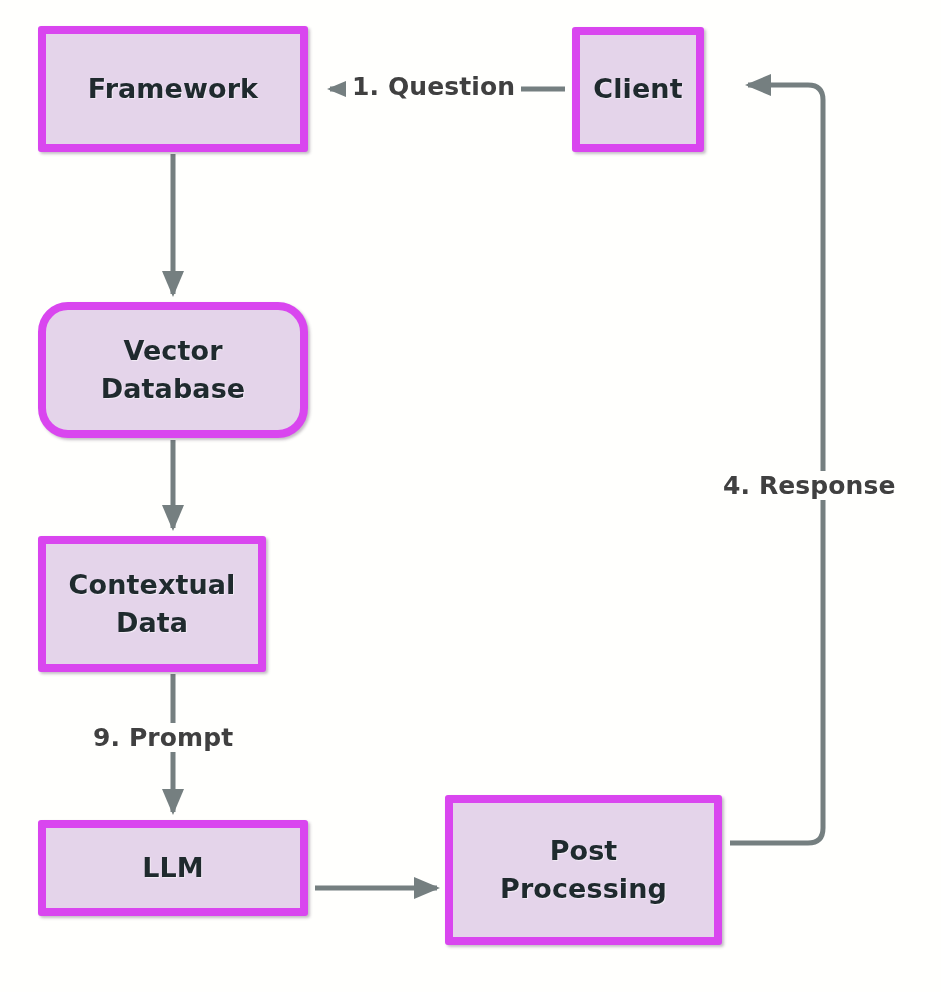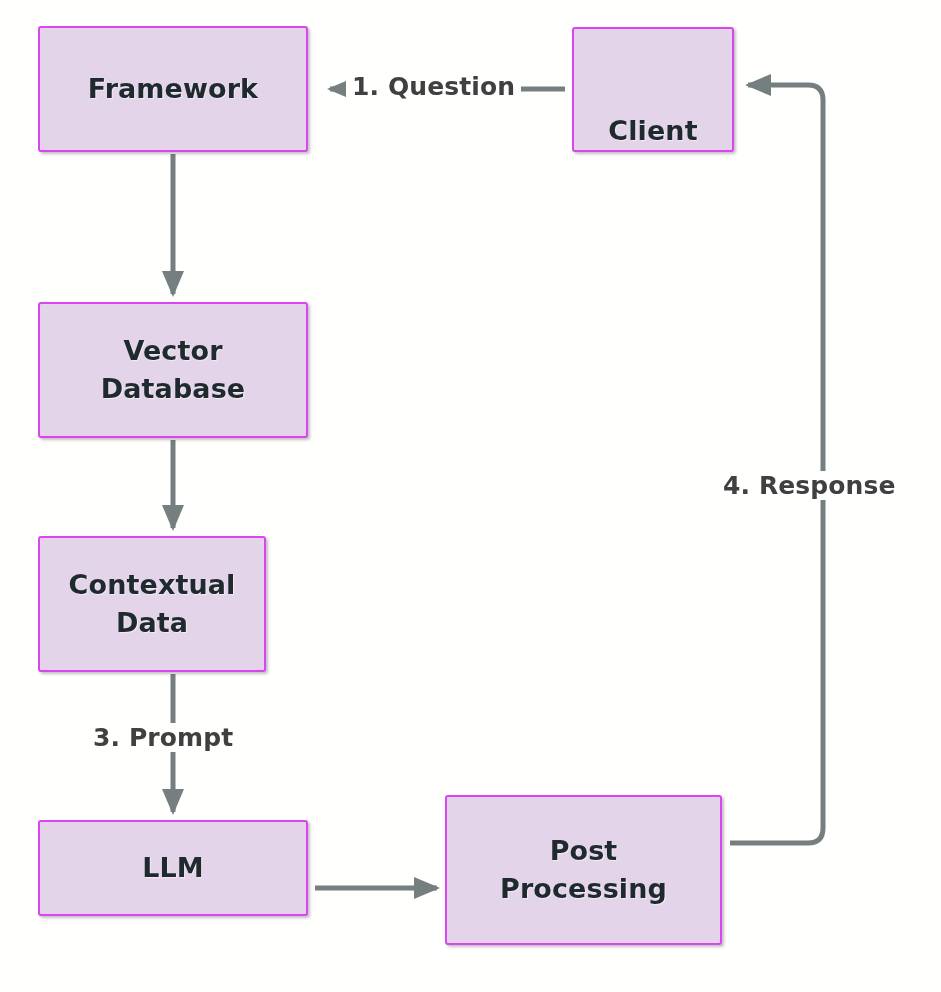--- a/index.html
+++ b/index.html
@@ -23,21 +23,21 @@
     left: 0;
     top: 0;
     width: 941px;
     height: 992px;
     pointer-events: none;
   }
   .node {
     position: absolute;
     box-sizing: border-box;
     background: #e4d4ea;
-    border: 2px solid #d946ef;
+    border: 8px solid #d946ef;
     border-radius: 3px;
     box-shadow: 2px 2px 3px rgba(60, 40, 70, 0.30);
     display: flex;
     align-items: center;
     justify-content: center;
     text-align: center;
   }
   .node-label {
     font-size: 27px;
     font-weight: 700;
@@ -93,25 +93,25 @@
 
     <g>
       <path d="M 730 843 L 808 843 Q 823 843 823 828 L 823 100 Q 823 85 808 85 L 748 85" fill="none" stroke="#757f80" stroke-width="5" marker-end="url(#arrowhead)"></path>
     </g>
   </svg>
 
   <div class="node" style="left:38px; top:26px; width:270px; height:126px;">
     <span class="node-label">Framework</span>
   </div>
 
-  <div class="node" style="left:572px; top:27px; width:162px; height:125px;align-items:flex-end;">
+  <div class="node" style="left:572px; top:27px; width:132px; height:125px;">
     <span class="node-label">Client</span>
   </div>
 
-  <div class="node" style="left:38px; top:302px; width:270px; height:136px;">
+  <div class="node" style="left:38px; top:302px; width:270px; height:136px;border-radius:30px;">
     <span class="node-label">Vector
 Database</span>
   </div>
 
   <div class="node" style="left:38px; top:536px; width:228px; height:136px;">
     <span class="node-label">Contextual
 Data</span>
   </div>
 
   <div class="node" style="left:38px; top:820px; width:270px; height:96px;">
@@ -119,17 +119,17 @@
   </div>
 
   <div class="node" style="left:445px; top:795px; width:277px; height:150px;">
     <span class="node-label">Post
 Processing</span>
   </div>
 
   <div class="edge-label" style="left:346px; top:72px;">1. Question</div>
 
 
-  <div class="edge-label" style="left:87px; top:723px;">3. Prompt</div>
+  <div class="edge-label" style="left:87px; top:723px;">9. Prompt</div>
 
   <div class="edge-label" style="left:717px; top:471px;">4. Response</div>
 
 </div>
 
 </body></html>

